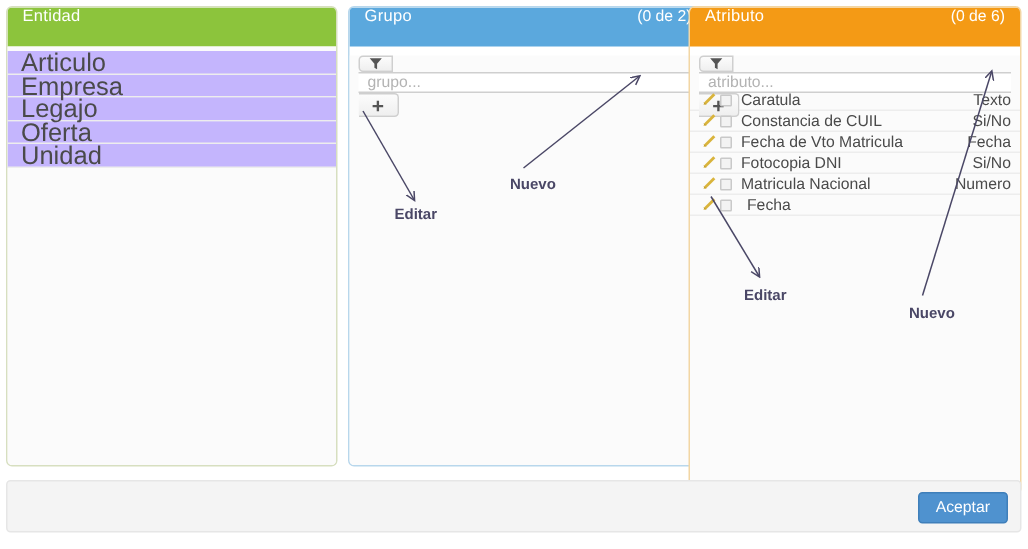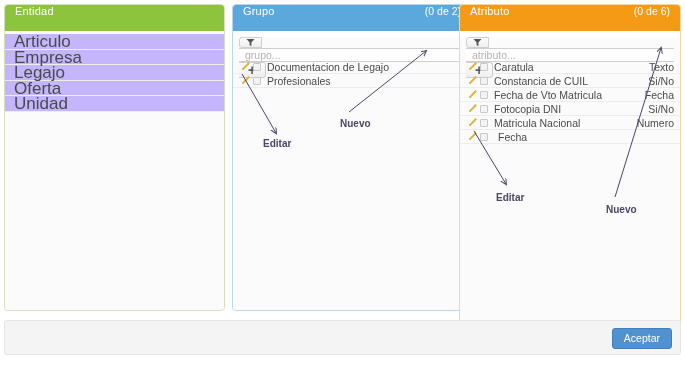--- a/index.html
+++ b/index.html
@@ -241,40 +241,20 @@
       <div class="search-row">
         <div class="btn-flat">
           <svg width="9" height="9" viewBox="0 0 10 10">
             <polygon points="0.5,1 9.5,1 6,5 6,9 4,8 4,5" fill="#555555"></polygon>
           </svg>
         </div>
         <input class="search-input" type="text" placeholder="grupo..." style="">
         <div class="btn-plus">+</div>
       </div>
 
-      <div>
-        <div class="item-row">
-          <svg class="pencil" viewBox="0 0 12 12">
-            <path d="M9.3 1.2 L10.8 2.7 L4.2 9.3 L2.2 9.9 L2.8 7.9 Z" fill="#d9b43c"></path>
-            <path d="M2.6 8.2 L3.9 9.5" stroke="#b4922c" stroke-width="0.7" fill="none"></path>
-          </svg>
-          <span class="cbox"></span>
-          <span class="item-label">Documentacion de Legajo</span>
-          <span class="item-type"></span>
-        </div>
-        <div class="item-row">
-          <svg class="pencil" viewBox="0 0 12 12">
-            <path d="M9.3 1.2 L10.8 2.7 L4.2 9.3 L2.2 9.9 L2.8 7.9 Z" fill="#d9b43c"></path>
-            <path d="M2.6 8.2 L3.9 9.5" stroke="#b4922c" stroke-width="0.7" fill="none"></path>
-          </svg>
-          <span class="cbox"></span>
-          <span class="item-label">Profesionales</span>
-          <span class="item-type"></span>
-        </div>
-      </div>
 
     </div>
   </section>
 
   <section class="panel panel-orange">
     <div class="panel-head head-orange">
       <span class="title">Atributo</span>
       <span class="count">(0 de 6)</span>
     </div>
     <div class="panel-body">

